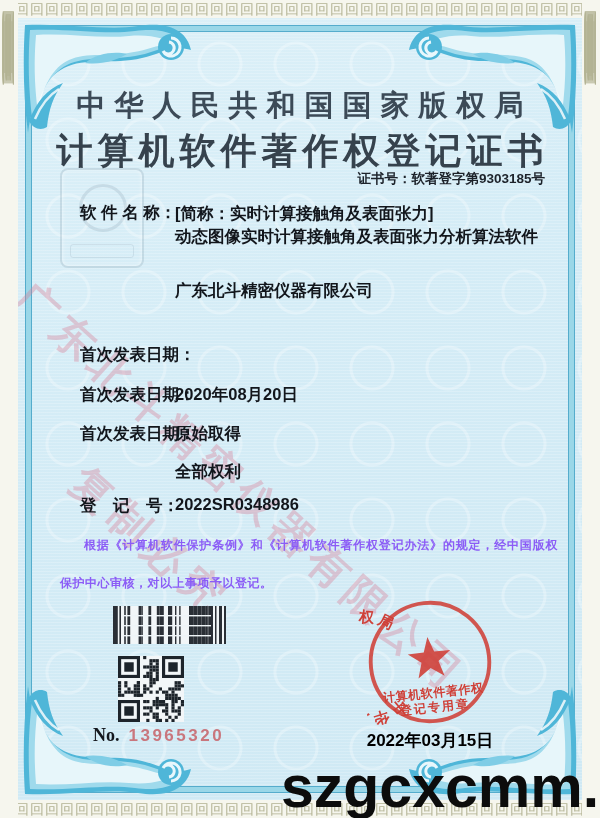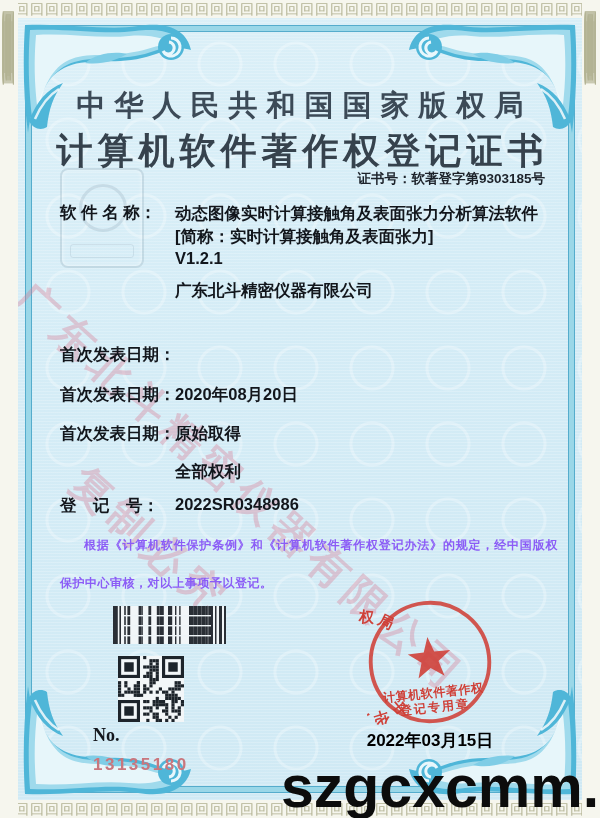--- a/index.html
+++ b/index.html
@@ -45,28 +45,28 @@
   
   .content{position:absolute;inset:0;}
   .authority{position:absolute;left:0;right:0;top:86px;text-align:center;
      font-family:"Liberation Serif",serif;font-weight:700;font-size:29px;
      letter-spacing:9px;text-indent:9px;color:#3c4a57;}
   .cert-title{position:absolute;left:0;right:0;top:127px;text-align:center;
      font-family:Liberation Mono, monospace;font-weight:700;font-size:36px;
      letter-spacing:5px;text-indent:5px;color:#36424d;}
   .certno{position:absolute;right:55px;top:170px;font-size:13.5px;font-weight:700;color:#1c222a;}
   .certno .v{}
-  .row-label{position:absolute;left:60px;font-size:16.5px;font-weight:700;color:#12161c;white-space:nowrap;}
+  .row-label{position:absolute;left:80px;font-size:16.5px;font-weight:700;color:#12161c;white-space:nowrap;}
   .row-value{position:absolute;left:175px;font-size:16.5px;font-weight:700;color:#12161c;white-space:nowrap;}
   .swname{line-height:22.5px;}
   .statement{position:absolute;left:60px;top:514px;width:498px;font-size:12px;font-weight:600;
      color:#8b5cf6;line-height:38px;text-indent:2em;text-align:justify;letter-spacing:0.5px;}
   .barcode{position:absolute;left:113px;top:606px;}
   .qrcode{position:absolute;left:118px;top:656px;}
-  .no-line{position:absolute;left:93px;top:725px;display:flex;align-items:baseline;gap:9px;flex-direction:column;}
+  .no-line{position:absolute;left:93px;top:725px;display:flex;align-items:baseline;gap:9px;}
   .no-line .no{font-family:"Liberation Serif",serif;font-weight:700;font-size:18px;color:#15181e;}
   .no-line .num{font-size:17px;font-weight:700;letter-spacing:2.5px;color:#c9767d;}
   .seal{position:absolute;left:362px;top:594px;width:136px;height:136px;transform:rotate(-6deg);}
   .seal text{font-family:"Liberation Sans",sans-serif;font-weight:700;fill:#cf4038;}
   .arc-text{font-size:15.5px;letter-spacing:3.2px;}
   .seal-line1{font-size:12.5px;letter-spacing:0.5px;}
   .seal-line2{font-size:12.5px;letter-spacing:2px;}
   .seal-date{position:absolute;left:356px;top:729px;width:148px;text-align:center;
      font-size:17px;font-weight:700;color:#000000;}
   .url-wm{position:absolute;left:281px;top:753px;font-size:59px;font-weight:600;
@@ -140,23 +140,22 @@
 
     <div class="authority">中华人民共和国国家版权局</div>
     <div class="cert-title">计算机软件著作权登记证书</div>
 
     <div class="certno">
       <span>证书号：</span><span class="v">软著登字第9303185号</span>
     </div>
 
     <div class="row-label" style="top:202px">软 件 名 称：</div>
     <div class="row-value swname" style="top:202px">
+      <div>[简称：实时计算接触角及表面张力]</div>
       <div>动态图像实时计算接触角及表面张力分析算法软件</div>
-      <div>[简称：实时计算接触角及表面张力]</div>
-      <div>V1.2.1</div>
     </div>
 
     <div class="row-value" style="top:280px">广东北斗精密仪器有限公司</div>
 
     <div class="row-label" style="top:344px">首次发表日期：</div>
 
     <div class="row-label" style="top:384px">首次发表日期：</div>
     <div class="row-value" style="top:384px">2020年08月20日</div>
 
     <div class="row-label" style="top:423px">首次发表日期：</div>
@@ -330,21 +329,21 @@
         <rect x="56.57142857142857" y="59.714285714285715" width="3.142857142857143" height="3.142857142857143" fill="#1d242b"></rect>
         <rect x="28.285714285714285" y="62.857142857142854" width="3.142857142857143" height="3.142857142857143" fill="#1d242b"></rect>
         <rect x="37.714285714285715" y="62.857142857142854" width="3.142857142857143" height="3.142857142857143" fill="#1d242b"></rect>
         <rect x="40.857142857142854" y="62.857142857142854" width="3.142857142857143" height="3.142857142857143" fill="#1d242b"></rect>
         <rect x="47.14285714285714" y="62.857142857142854" width="3.142857142857143" height="3.142857142857143" fill="#1d242b"></rect>
         <rect x="53.42857142857143" y="62.857142857142854" width="3.142857142857143" height="3.142857142857143" fill="#1d242b"></rect>
       </svg>
 
     <div class="no-line">
       <span class="no">No.</span>
-      <span class="num">13135180</span>
+      <span class="num">13965320</span>
     </div>
 
     <svg class="seal" viewBox="0 0 140 140">
       <circle cx="70" cy="70" r="61" fill="none" stroke-width="4" opacity="0.88" stroke="#cf4038"></circle>
       <polygon opacity="0.9" points="70,44 75.4,59.6 91.9,59.9 78.8,69.8 83.5,85.6 70,76.2 56.5,85.6 61.2,69.8 48.1,59.9 64.6,59.6" fill="#cf4038"></polygon>
       <path id="sealArc" fill="none" d="M36.1,103.9 A48,48 0 1 1 36.2,103.8"></path>
       <text class="arc-text">
         <textPath href="#sealArc" startOffset="0">中华人民共和国国家版权局</textPath>
       </text>
       <text class="seal-line1" x="70" y="106" text-anchor="middle">计算机软件著作权</text>

